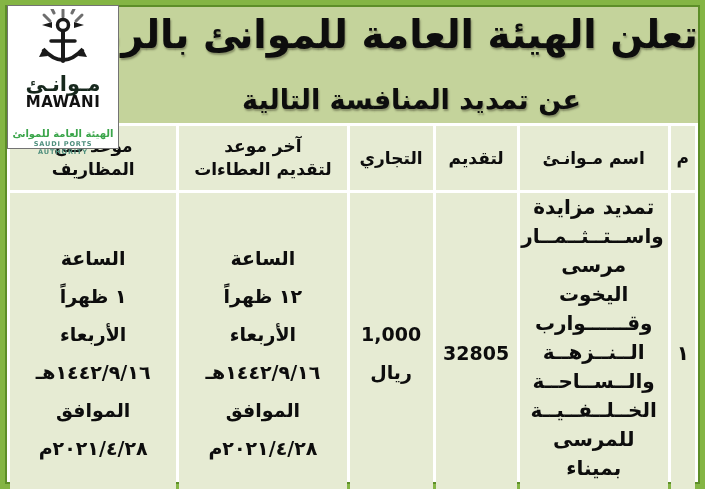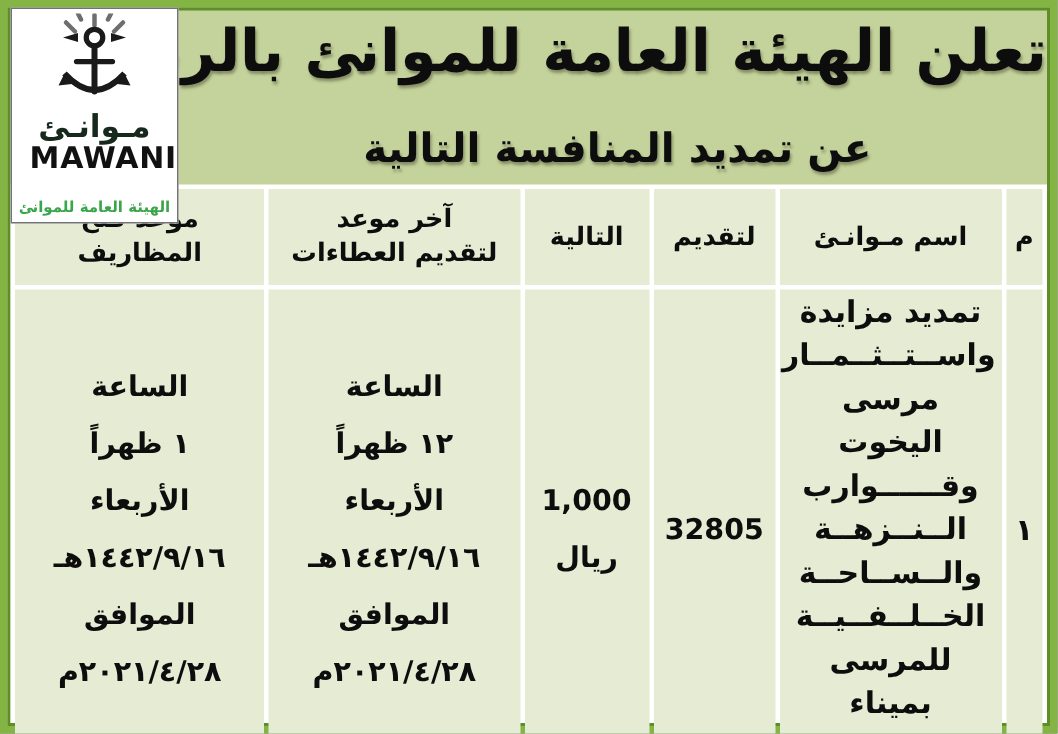--- a/index.html
+++ b/index.html
@@ -31,21 +31,21 @@
     text-shadow:1px 2px 2px rgba(60,60,40,.45);
   }
   
   .logo{
     position:absolute;z-index:5;left:0;top:-2px;width:112px;height:144px;
     background:#ffffff;border:1px solid #737373;
     text-align:center;padding-top:3px;direction:rtl;
   }
   .logo svg{display:block;margin:0 auto;}
   .logo-ar{font-size:21px;font-weight:bold;color:#17281d;line-height:1;margin-top:1px;}
-  .logo-en{font-size:20px;font-weight:bold;color:#111;letter-spacing:.5px;line-height:1.05;direction:ltr;text-align:right;}
+  .logo-en{font-size:15px;font-weight:bold;color:#111;letter-spacing:.5px;line-height:1.05;direction:ltr;}
   .logo-tag-ar{font-size:10px;font-weight:bold;color:var(--logo-green);line-height:1.25;margin-top:17px;}
   .logo-tag-en{font-size:6.6px;font-weight:bold;color:var(--logo-teal);letter-spacing:.8px;direction:ltr;}
   
   .table-wrap{
     position:absolute;left:0;right:0;top:116px;bottom:0;
     background:var(--grid);
   }
   table{
     width:100%;height:100%;border-collapse:separate;border-spacing:3px;
     table-layout:fixed;
@@ -91,38 +91,39 @@
         <circle cx="31" cy="16" r="5.5" fill="none" stroke="#1a1a1a" stroke-width="3.5"></circle>
         <line x1="31" y1="22" x2="31" y2="52" stroke="#1a1a1a" stroke-width="4" stroke-linecap="round"></line>
         <line x1="19" y1="32" x2="43" y2="32" stroke="#1a1a1a" stroke-width="3.5" stroke-linecap="round"></line>
         <path d="M11,40 Q31,62 51,40" fill="none" stroke="#1a1a1a" stroke-width="4"></path>
         <polygon points="11,40 7,48 16,47" fill="#1a1a1a"></polygon>
         <polygon points="51,40 55,48 46,47" fill="#1a1a1a"></polygon>
       </svg>
       <div class="logo-ar">مـوانـئ</div>
       <div class="logo-en">MAWANI</div>
       <div class="logo-tag-ar">الهيئة العامة للموانئ</div>
+      <div class="logo-tag-en">SAUDI PORTS AUTHORITY</div>
     </div>
 
     <div class="table-wrap">
       <table dir="rtl">
         <colgroup>
           <col class="c-serial">
             <col class="c-name">
             <col class="c-number">
           <col class="c-value">
             <col class="c-bid">
             <col class="c-open">
         </colgroup>
         <thead>
           <tr>
             <th>م</th>
             <th>اسم مـوانـئ</th>
             <th>لتقديم</th>
-            <th>التالية</th>
+            <th>التجاري</th>
             <th>آخر موعد
 لتقديم العطاءات</th>
             <th>موعد فتح المظاريف</th>
           </tr>
         </thead>
         <tbody>
           <tr>
             <td class="serial-cell">١</td>
             <td class="name-cell">تمديد مزايدة
 واســتــثــمــار

